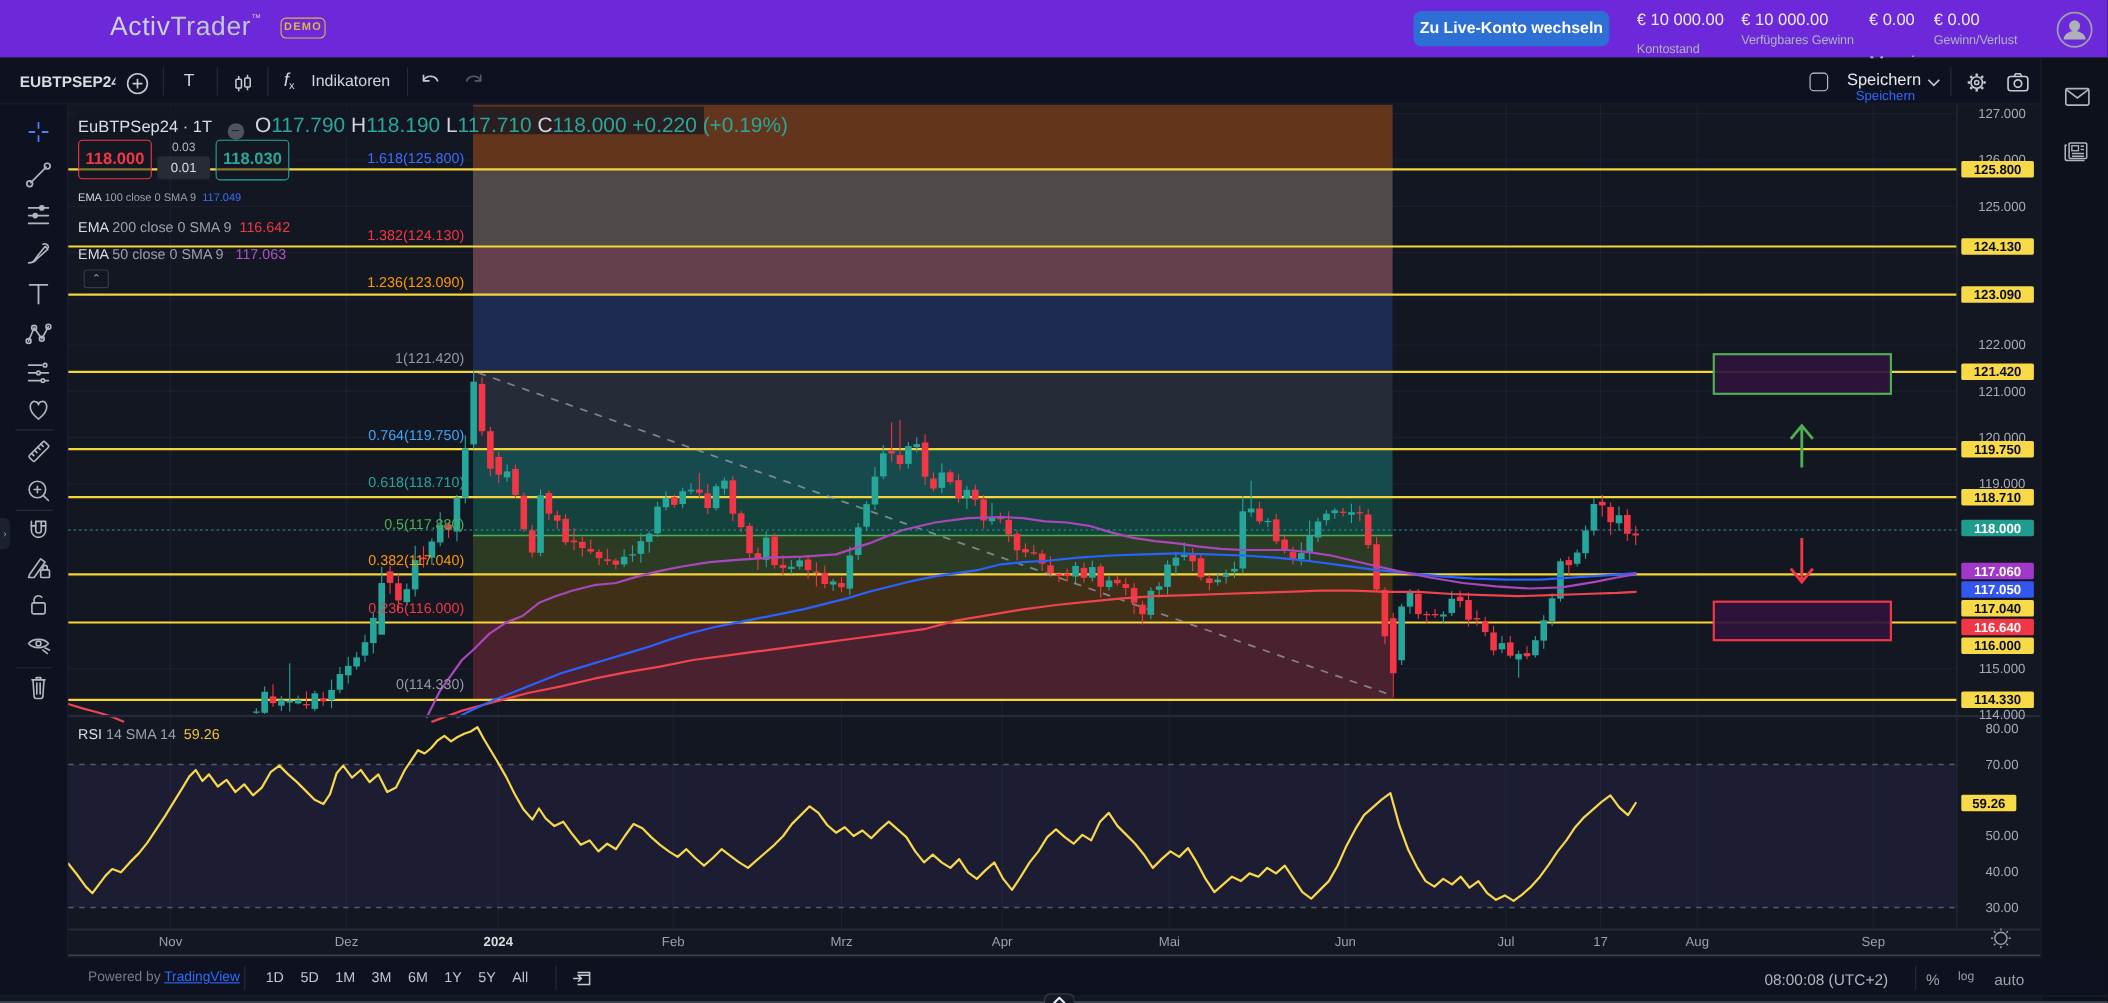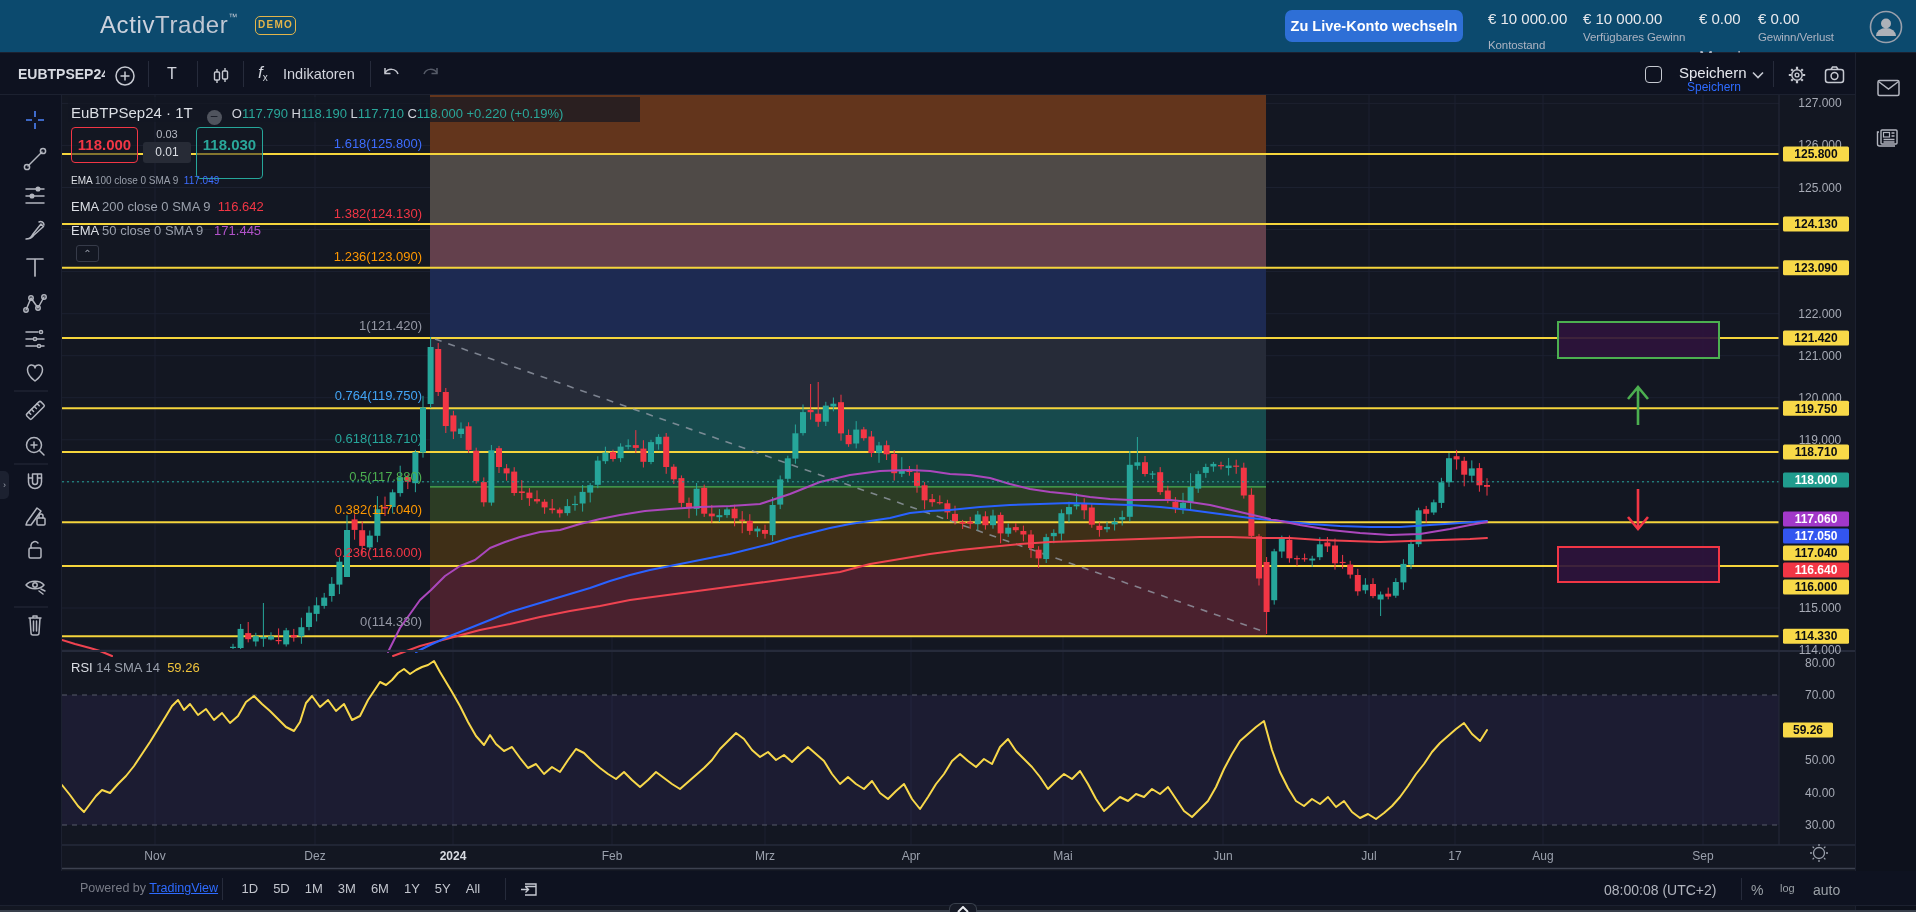--- a/index.html
+++ b/index.html
@@ -1,17 +1,17 @@
 <!DOCTYPE html>
 <html><head><meta charset="utf-8"><style>
 *{margin:0;padding:0;box-sizing:border-box}
 html,body{width:1916px;height:912px;overflow:hidden;background:#131722;
 font-family:"Liberation Sans",sans-serif;-webkit-font-smoothing:antialiased}
 .abs{position:absolute}
-#hdr{position:absolute;left:0;top:0;width:1916px;height:53px;background:#0c4a6e;border-bottom:1px solid #1c2130}
+#hdr{position:absolute;left:0;top:0;width:1916px;height:53px;background:#6d28d9;border-bottom:1px solid #1c2130}
 #tbar{position:absolute;left:0;top:53px;width:1916px;height:42px;background:#0e1220;border-bottom:1px solid #1c2130}
 #lstrip{position:absolute;left:0;top:95px;width:62px;height:776px;background:#0e1220;border-right:1px solid #1c2130}
 #rside{position:absolute;left:1855px;top:53px;width:61px;height:859px;background:#0d111c;border-left:1px solid #1c2130}
 #bbar{position:absolute;left:0;top:871px;width:1916px;height:35px;background:#0e1220;border-bottom:1px solid #1c2130}
 #chartbg{position:absolute;left:62px;top:95px;width:1793px;height:776px;background:#131722}
 .ic{stroke:#c6c9d1;fill:none;stroke-width:1.5}
 </style></head>
 <body>
 <div id="chartbg"></div>
 <div id="hdr">
@@ -614,29 +614,29 @@
     <text x="360" y="235" text-anchor="end" font-size="13" fill="#9598a5">1(121.420)</text>
     <text x="360" y="305" text-anchor="end" font-size="13" fill="#42a4f5">0.764(119.750)</text>
     <text x="360" y="348" text-anchor="end" font-size="13" fill="#26a69a">0.618(118.710)</text>
     <text x="360" y="386" text-anchor="end" font-size="13" fill="#4caf50">0.5(117.880)</text>
     <text x="360" y="419" text-anchor="end" font-size="13" fill="#ff9800">0.382(117.040)</text>
     <text x="360" y="462" text-anchor="end" font-size="13" fill="#f23645">0.236(116.000)</text>
     <text x="360" y="531" text-anchor="end" font-size="13" fill="#9598a5">0(114.330)</text>
   </svg>
 <div class="abs" style="left:71px;top:104px;color:#dcdfe5;font-size:15px">EuBTPSep24 · 1T
  <span style="display:inline-block;width:15px;height:15px;background:#50545e;border-radius:50%;color:#131722;font-size:12px;line-height:13px;text-align:center;vertical-align:-2px;margin:0 6px 0 10px">–</span>
- <span style="font-size:13px;color:#d1d4dc">O<span style="color:#2aa79a">117.790</span> H<span style="color:#2aa79a">118.190</span> L<span style="color:#2aa79a">117.710</span> C<span style="color:#2aa79a">118.000</span> <span style="color:#2aa79a">+0.220 (+0.19%)</span></span>
+ <span style="font-size:19px;color:#d1d4dc">O<span style="color:#2aa79a">117.790</span> H<span style="color:#2aa79a">118.190</span> L<span style="color:#2aa79a">117.710</span> C<span style="color:#2aa79a">118.000</span> <span style="color:#2aa79a">+0.220 (+0.19%)</span></span>
 </div>
 <div class="abs" style="left:71px;top:127px;width:67px;height:36px;border:1px solid #f23645;border-radius:4px;background:rgba(19,23,34,.5);color:#f23645;font-size:15px;font-weight:600;text-align:center;line-height:34px">118.000</div>
 <div class="abs" style="left:145px;top:128px;width:44px;text-align:center;color:#b7bac4;font-size:11px">0.03</div>
 <div class="abs" style="left:143px;top:142px;width:48px;height:21px;background:#272b36;border-radius:3px;color:#dcdfe5;font-size:12px;text-align:center;line-height:21px">0.01</div>
-<div class="abs" style="left:196px;top:127px;width:67px;height:52px;border:1px solid #26a69a;border-radius:4px;background:rgba(19,23,34,.5);color:#2aa79a;font-size:15px;font-weight:600;text-align:center;line-height:34px">118.030</div>
+<div class="abs" style="left:196px;top:127px;width:67px;height:37px;border:1px solid #26a69a;border-radius:4px;background:rgba(19,23,34,.5);color:#2aa79a;font-size:15px;font-weight:600;text-align:center;line-height:34px">118.030</div>
 <div class="abs" style="left:71px;top:175px;font-size:10px;color:#dcdfe5">EMA <span style="color:#9aa0ac">100 close 0 SMA 9</span> &nbsp;<span style="color:#3d6dff">117.049</span></div>
 <div class="abs" style="left:71px;top:199px;font-size:13px;color:#dcdfe5">EMA <span style="color:#9aa0ac">200 close 0 SMA 9</span> &nbsp;<span style="color:#f23645">116.642</span></div>
-<div class="abs" style="left:71px;top:223px;font-size:13px;color:#dcdfe5">EMA <span style="color:#9aa0ac">50 close 0 SMA 9</span> &nbsp;&nbsp;<span style="color:#b052c8">171.445</span></div>
+<div class="abs" style="left:71px;top:223px;font-size:13px;color:#dcdfe5">EMA <span style="color:#9aa0ac">50 close 0 SMA 9</span> &nbsp;&nbsp;<span style="color:#b052c8">117.063</span></div>
 <div class="abs" style="left:76px;top:245px;width:23px;height:17px;border:1px solid #363b49;border-radius:3px;color:#9aa0ac;font-size:10px;text-align:center;line-height:16px">⌃</div>
 <div class="abs" style="left:71px;top:660px;font-size:13px;color:#dcdfe5">RSI <span style="color:#9aa0ac">14 SMA 14</span> &nbsp;<span style="color:#f0c43c">59.26</span></div>
 <div id="rside">
  <svg class="abs" style="left:1876px;top:79px;margin-left:-1855px;margin-top:-53px" width="23" height="18" viewBox="0 0 23 18">
       <g stroke="#b2b5be" stroke-width="1.5" fill="none">
         <rect x="1" y="1.5" width="21" height="15" rx="1.5"></rect>
         <path d="M1.5 2.5 L11.5 10 L21.5 2.5"></path>
       </g>
     </svg>
  <svg class="abs" style="left:1874px;top:128px;margin-left:-1855px;margin-top:-53px" width="25" height="20" viewBox="0 0 25 20">

